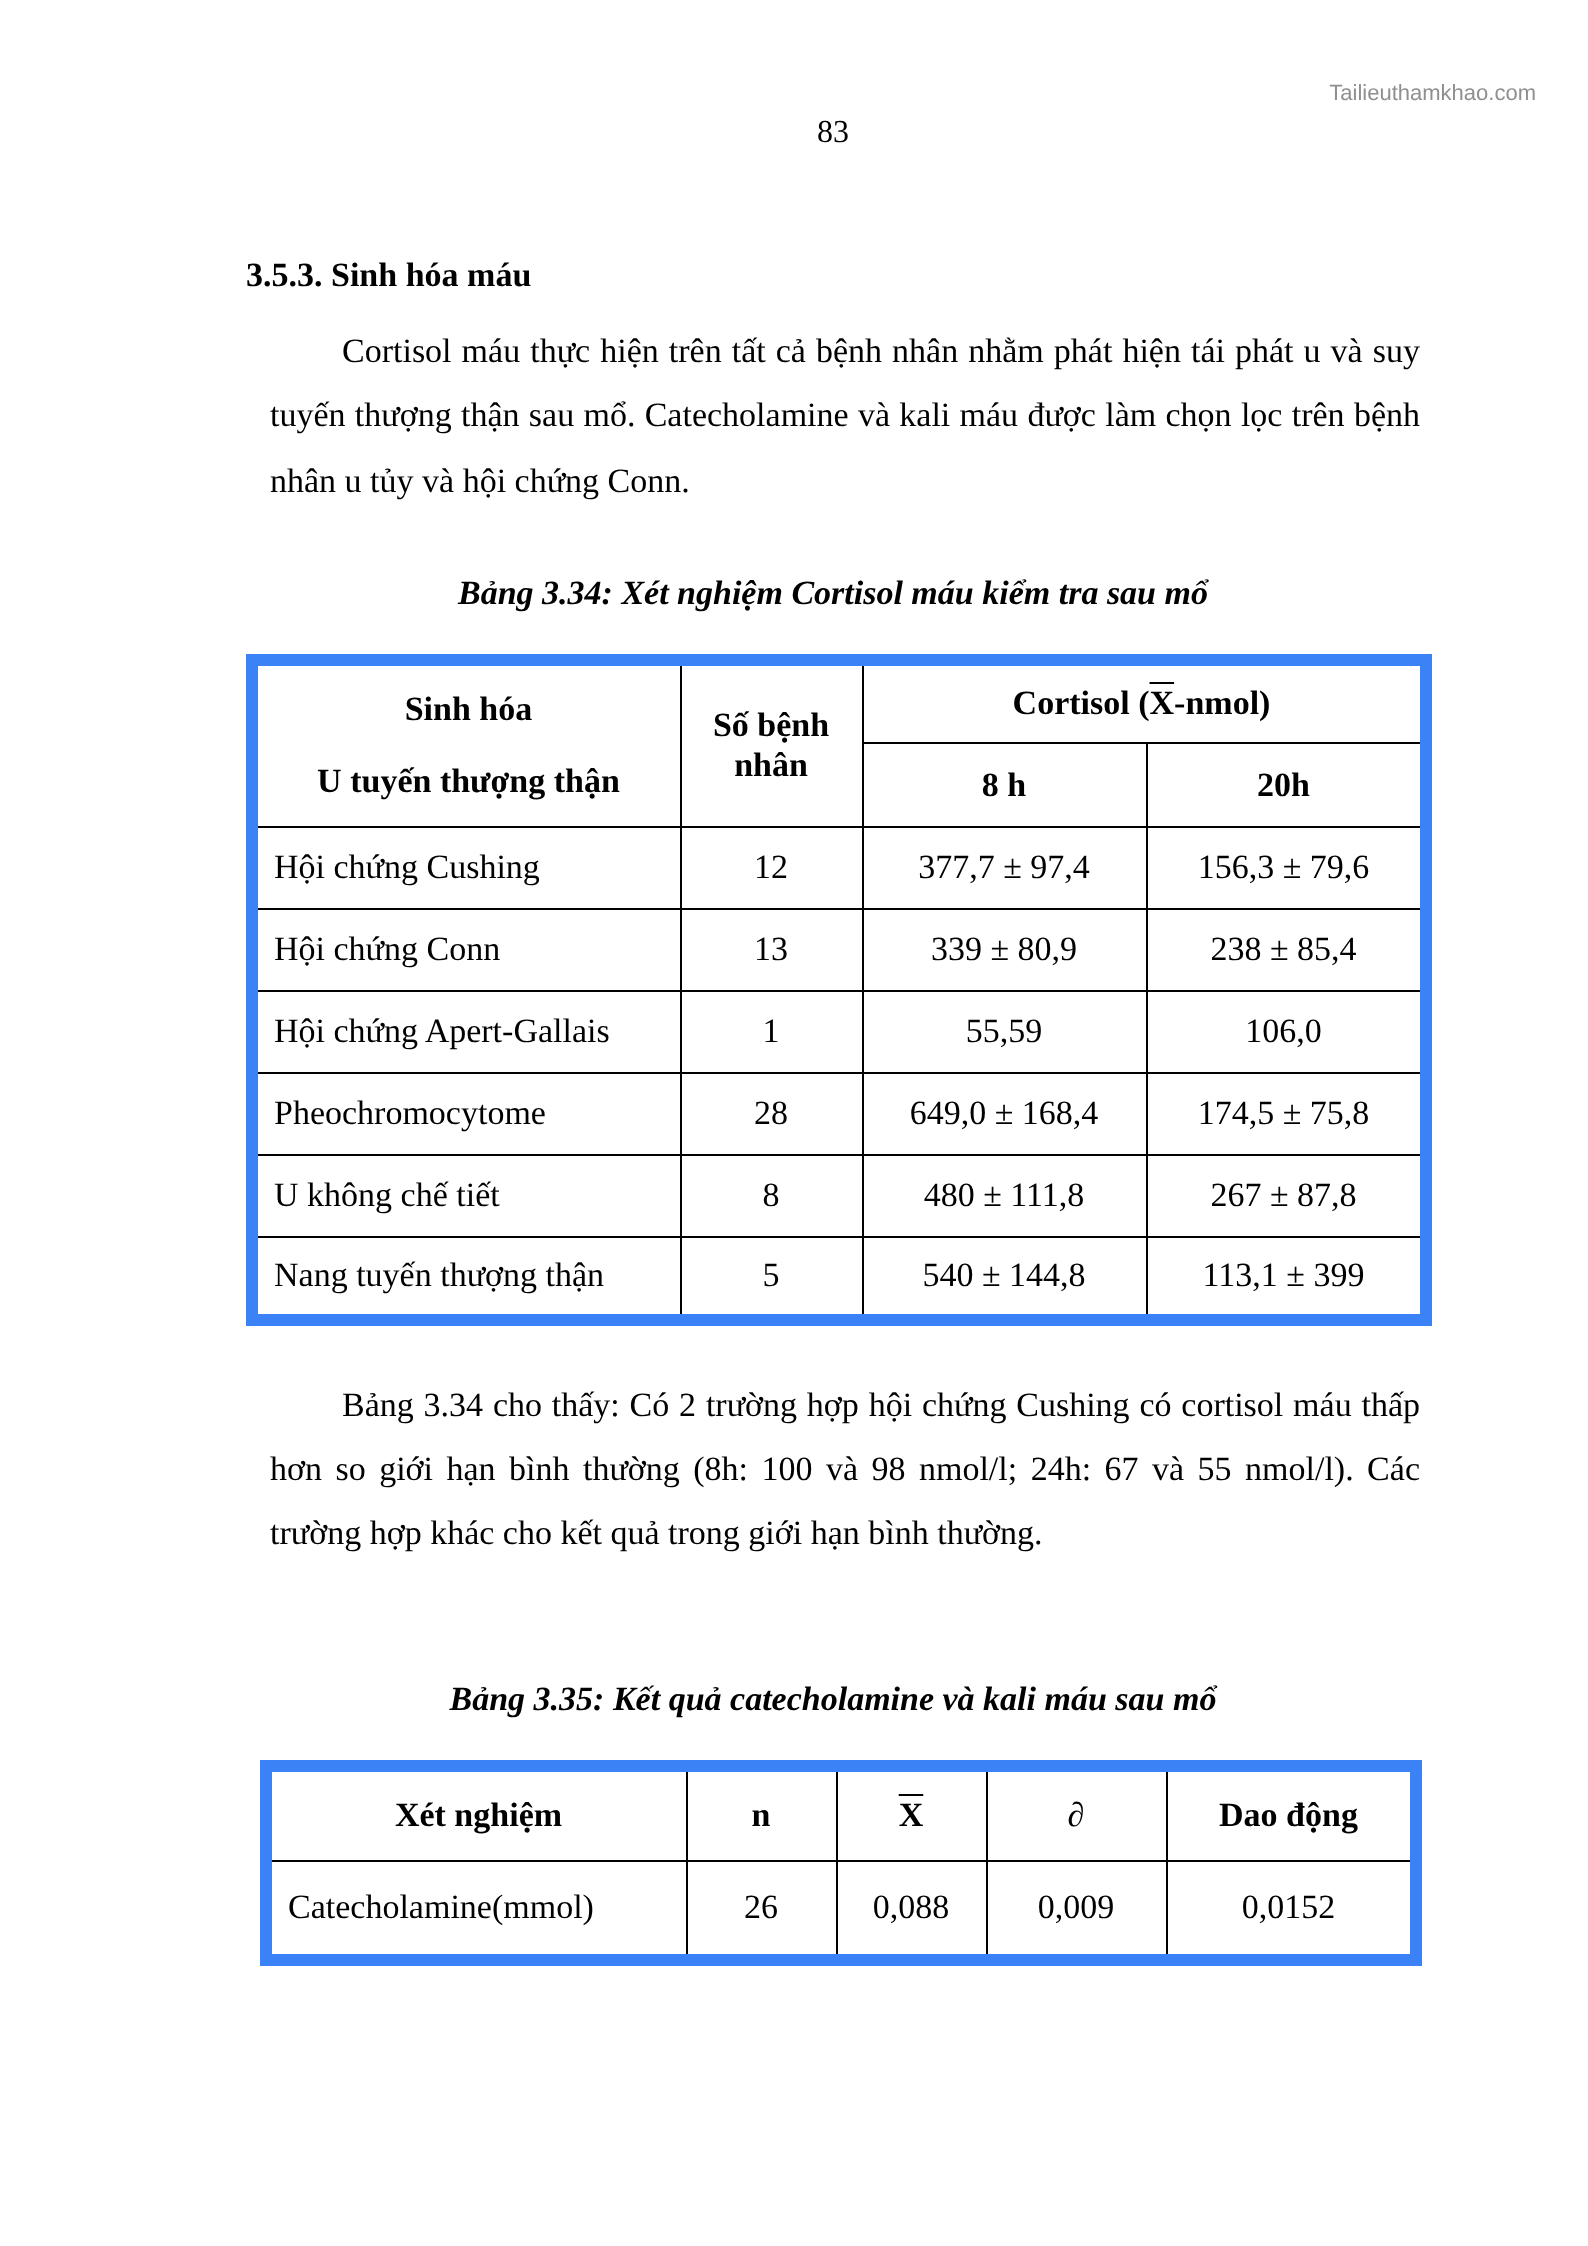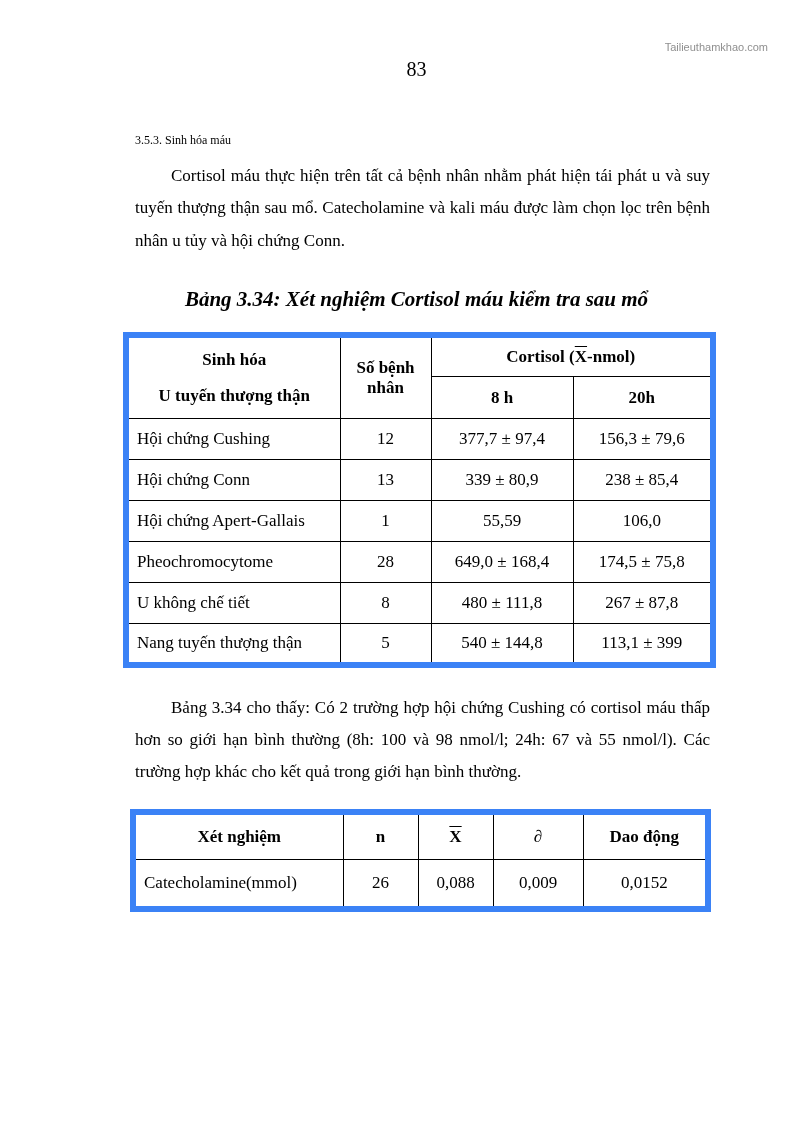--- a/index.html
+++ b/index.html
@@ -9,31 +9,31 @@
     position: relative; overflow: hidden;
     font-family: "Liberation Serif", "DejaVu Serif", serif;
     color: #000;
   }
   .watermark {
     position: absolute; top: 8px; right: 26px;
     font-family: Liberation Sans, sans-serif;
     font-size: 11px; color: #8f8f8f; margin-top: 33px;
   }
   .content { padding: 58px 84px 0 123px; }
-  .page-number { text-align: center; font-size: 20px; }
-  .heading { margin-top: 52px; margin-left: 12px; font-size: 12px; font-weight: normal; }
+  .page-number { text-align: center; font-size: 16px; }
+  .heading { margin-top: 52px; font-size: 17px; font-weight: bold; }
   .para {
     margin-top: 12px; margin-left: 12px;
     font-size: 17px; line-height: 1.9;
     text-align: justify; text-indent: 36px;
   }
   .para2 { margin-top: 24px; margin-left: 12px; }
   .caption {
     margin-top: 30px; text-align: center;
-    font-size: 21px; font-weight: bold; font-style: italic;
+    font-size: 17px; font-weight: bold; font-style: italic;
   }
   .caption2 { margin-top: 56px; }
   table.tbl {
     border-collapse: collapse; table-layout: fixed;
     margin-top: 20px; border: 6px solid #3b82f6;
   }
   .tbl th, .tbl td {
     border: 1px solid #000; font-size: 17px;
     padding: 6px 8px; text-align: center; vertical-align: middle;
   }
@@ -118,20 +118,21 @@
         <td class="cname">Nang tuyến thượng thận</td>
         <td>5</td>
         <td>540 ± 144,8</td>
         <td>113,1 ± 399</td>
       </tr>
     </tbody>
   </table>
 
   <p class="para para2">Bảng 3.34 cho thấy:  Có 2 trường hợp hội chứng Cushing có cortisol máu thấp hơn so giới hạn bình thường (8h: 100 và 98 nmol/l; 24h: 67 và 55 nmol/l). Các trường hợp khác cho kết quả trong giới hạn bình thường.</p>
 
+  <div class="caption caption2">Bảng 3.35: Kết quả catecholamine và kali máu sau mổ</div>
 
   <table class="tbl t335">
     <colgroup>
       <col style="width:210px">
         <col style="width:75px">
         <col style="width:75px">
         <col style="width:90px">
         <col style="width:125px">
     </colgroup>
     <tbody>

